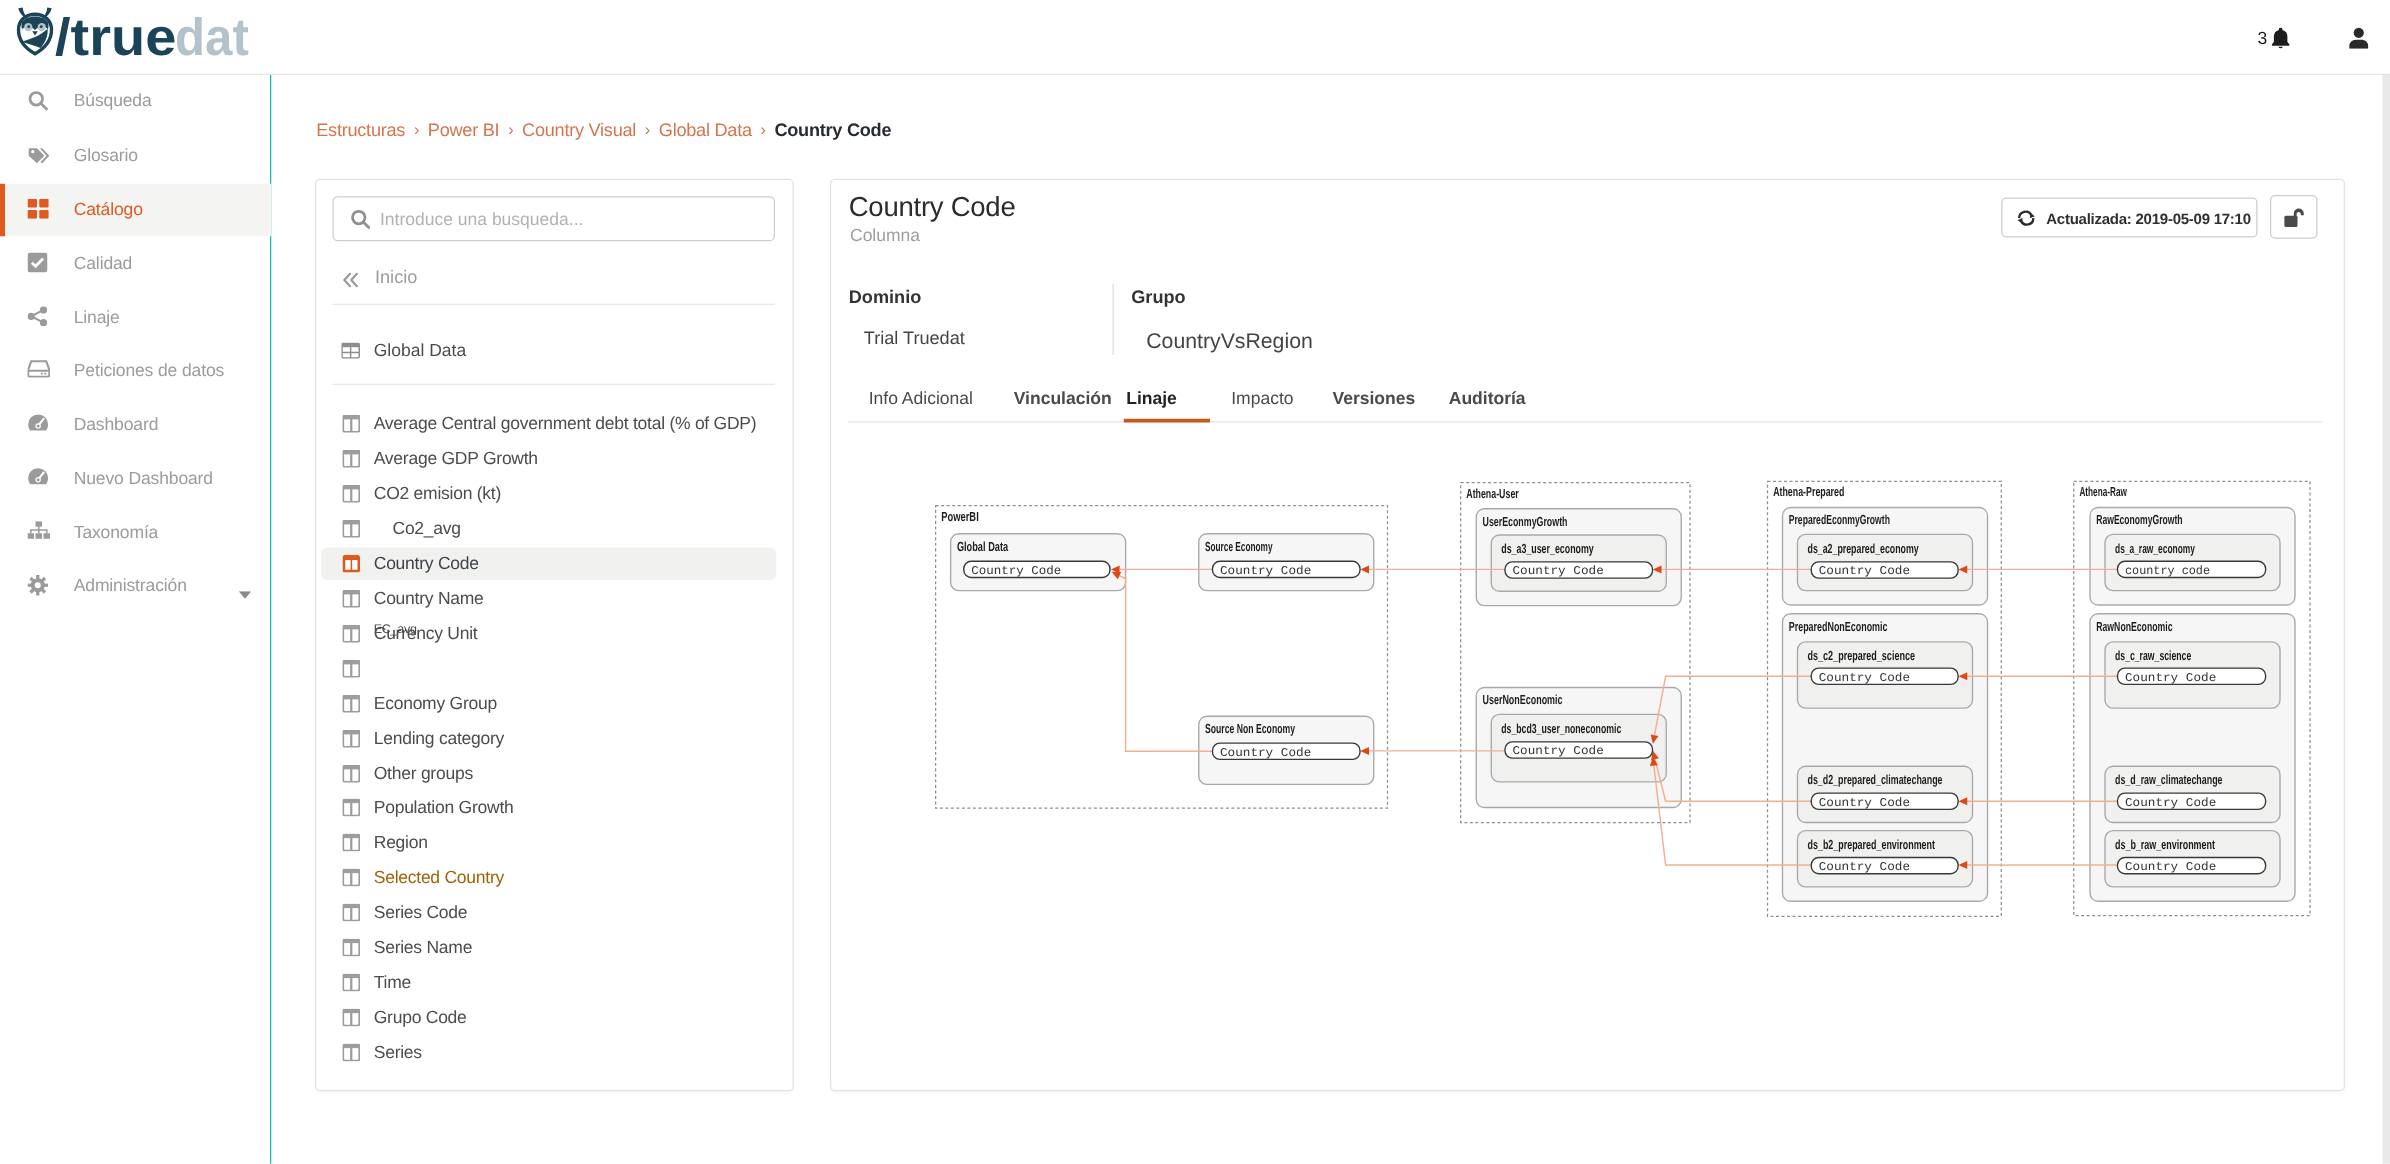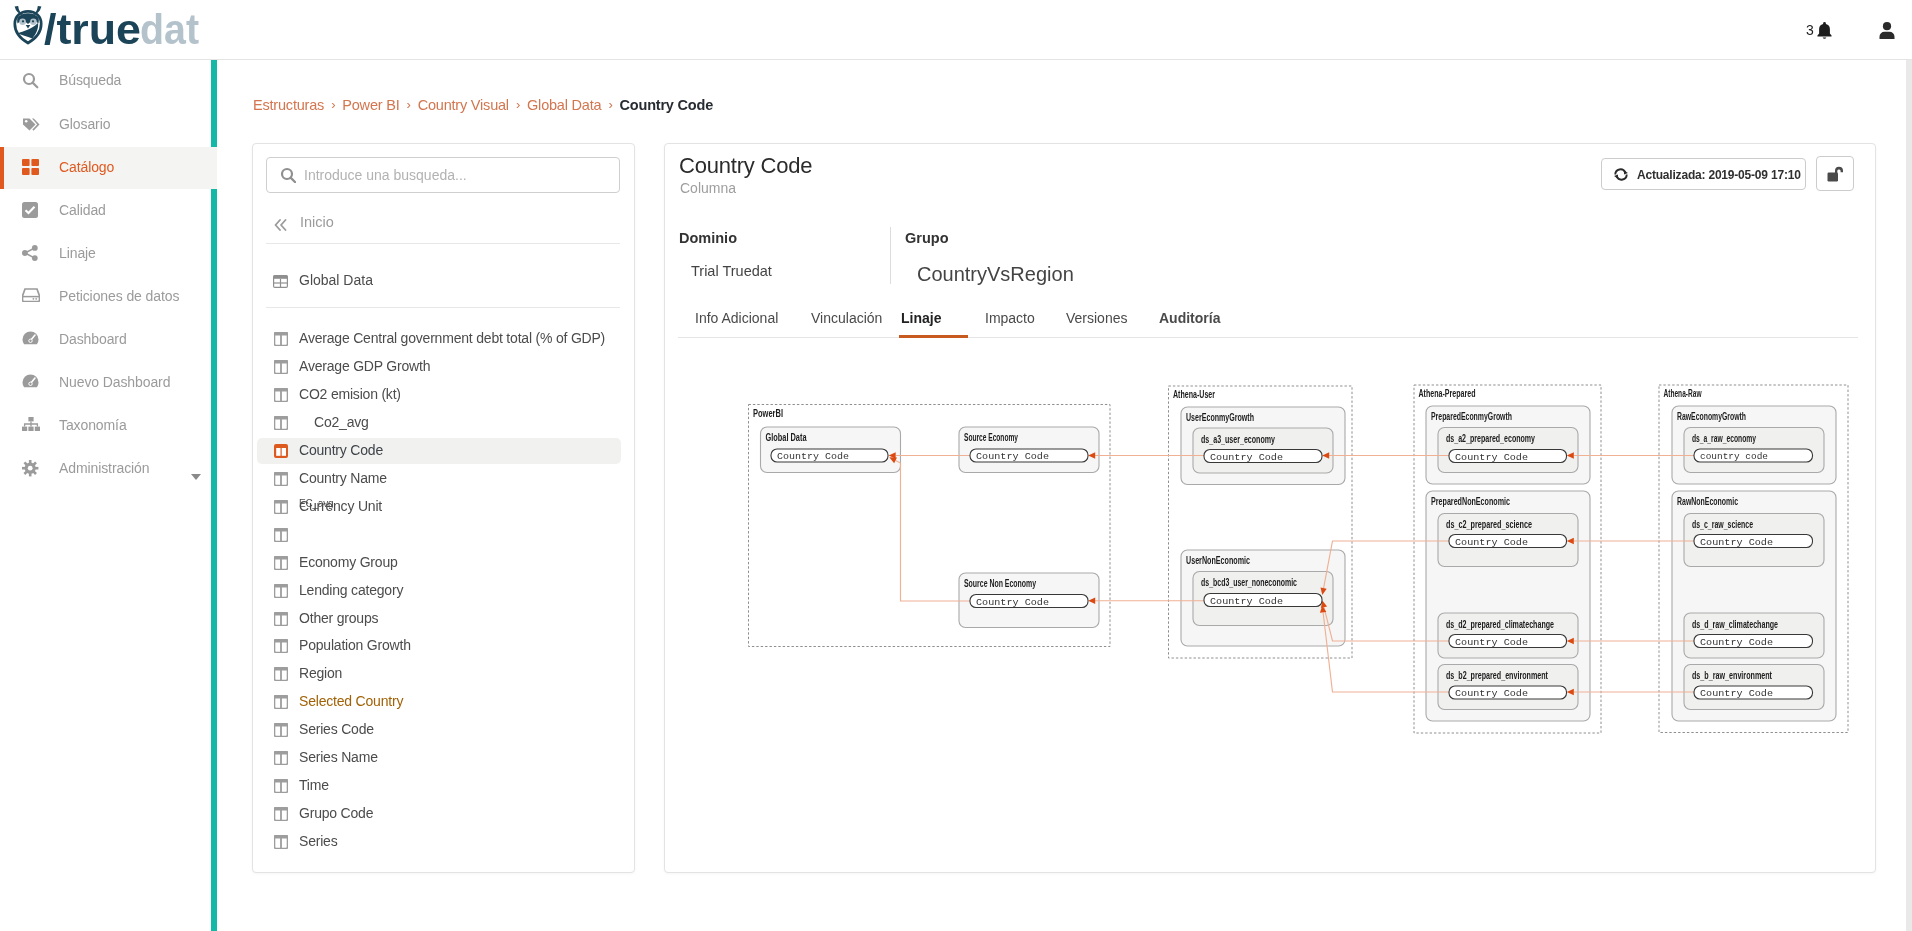--- a/index.html
+++ b/index.html
@@ -27,21 +27,21 @@
 <div style="position:absolute;left:1817px;top:22px"><svg width="15" height="17" viewBox="0 0 15 17" style="">
       <path d="M7.5 0 a1.4 1.4 0 0 1 1.4 1.4 v0.5 a5.4 5.4 0 0 1 4 5.2 v4.3 l1.6 2.2 a0.6 0.6 0 0 1 -0.5 1 h-13 a0.6 0.6 0 0 1 -0.5 -1 l1.6 -2.2 v-4.3 a5.4 5.4 0 0 1 4 -5.2 v-0.5 a1.4 1.4 0 0 1 1.4 -1.4 Z" fill="#1d1d1d"></path>
       <path d="M5.7 15.4 a1.9 1.9 0 0 0 3.6 0 Z" fill="#1d1d1d"></path>
     </svg></div>
 <div style="position:absolute;left:1878px;top:21px"><svg width="18" height="18" viewBox="0 0 18 18" style="">
       <circle cx="9" cy="5.2" r="4.1" fill="#2a2a2a"></circle>
       <path d="M1.5 18 v-2.2 a5 5 0 0 1 5 -5 h5 a5 5 0 0 1 5 5 v2.2 Z" fill="#2a2a2a"></path>
     </svg></div>
 
 <div style="position:absolute;left:1906px;top:60px;width:6px;height:871px;background:#e9e9e9"></div>
-<div style="position:absolute;left:0;top:60px;width:217px;height:871px;background:#fff;border-right:6px solid #14b8a6">
+<div style="position:absolute;left:0;top:60px;width:217px;height:871px;background:#fff;border-right:1px solid #14b8a6">
     <div style="position:absolute;left:22px;top:12px;width:18px;height:18px"><svg width="17" height="17" viewBox="0 0 17 17" style="">
         <circle cx="7" cy="7" r="5" fill="none" stroke="#9b9b9b" stroke-width="2.2"></circle>
         <line x1="10.6" y1="10.6" x2="15.3" y2="15.3" stroke="#9b9b9b" stroke-width="2.2" stroke-linecap="round"></line>
       </svg></div>
     <div style="position:absolute;left:59px;top:12px;font-size:14px;color:#9b9b9b;letter-spacing:-0.1px;white-space:nowrap">Búsqueda</div>
     <div style="position:absolute;left:22px;top:56px;width:18px;height:18px"><svg width="18" height="17" viewBox="0 0 18 17" style="">
         <path d="M1 2.5 L7.5 2.5 L13.5 8.5 L7.5 14.5 L1 8.5 Z" fill="#9b9b9b"></path>
         <circle cx="4.2" cy="5.3" r="1.3" fill="#fff"></circle>
         <path d="M10 2.5 L11.8 2.5 L17.5 8.5 L11.5 14.8 L10.4 13.6 L15.2 8.5 Z" fill="#9b9b9b"></path>
       </svg></div>
@@ -261,26 +261,26 @@
 <div style="position:absolute;left:1637px;top:168px;font-size:12px;font-weight:bold;color:#2f2f2f;letter-spacing:-0.2px">Actualizada: 2019-05-09 17:10</div>
 <div style="position:absolute;left:1816px;top:156px;width:38px;height:35px;border:1px solid #ccc;border-radius:4px;background:#fff"></div>
 <div style="position:absolute;left:1827px;top:166px"><svg width="17" height="16" viewBox="0 0 17 16" style="">
       <rect x="0.5" y="6.5" width="10.5" height="9" rx="1.2" fill="#4a4a4a"></rect>
       <path d="M8 7 v-2.2 a4 4 0 0 1 8 0 v1.4 h-2.4 v-1.4 a1.7 1.7 0 0 0 -3.3 0 v2.2 Z" fill="#4a4a4a"></path>
     </svg></div>
 <div style="position:absolute;left:679px;top:230px;font-size:14.5px;font-weight:bold;color:#333">Dominio</div>
 <div style="position:absolute;left:691px;top:263px;font-size:14.5px;color:#444">Trial Truedat</div>
 <div style="position:absolute;left:890px;top:227px;width:1px;height:57px;background:#ddd"></div>
 <div style="position:absolute;left:905px;top:230px;font-size:14.5px;font-weight:bold;color:#333">Grupo</div>
-<div style="position:absolute;left:917px;top:263px;font-size:20px;color:#444">CountryVsRegion</div>
+<div style="position:absolute;left:917px;top:263px;font-size:17px;color:#444">CountryVsRegion</div>
 <div style="position:absolute;left:695px;top:310px;font-size:14px;font-weight:normal;color:#4a4a4a">Info Adicional</div>
-<div style="position:absolute;left:811px;top:310px;font-size:14px;font-weight:normal;color:#4a4a4a">Vinculación</div>
+<div style="position:absolute;left:811px;top:310px;font-size:14px;font-weight:bold;color:#4a4a4a">Vinculación</div>
 <div style="position:absolute;left:901px;top:310px;font-size:14px;font-weight:bold;color:#222">Linaje</div>
 <div style="position:absolute;left:985px;top:310px;font-size:14px;font-weight:normal;color:#4a4a4a">Impacto</div>
-<div style="position:absolute;left:1066px;top:310px;font-size:14px;font-weight:normal;color:#4a4a4a">Versiones</div>
+<div style="position:absolute;left:1066px;top:310px;font-size:14px;font-weight:bold;color:#4a4a4a">Versiones</div>
 <div style="position:absolute;left:1159px;top:310px;font-size:14px;font-weight:bold;color:#4a4a4a">Auditoría</div>
 <div style="position:absolute;left:678px;top:337px;width:1180px;height:1px;background:#e5e5e5"></div>
 <div style="position:absolute;left:899px;top:335px;width:69px;height:3px;background:#c75b1f"></div>
 <svg style="position:absolute;left:664px;top:340px" width="1212" height="533" viewBox="664 340 1212 533" font-family="Liberation Sans, sans-serif">
     <rect x="748.5" y="404.5" width="361.5" height="242" fill="none" stroke="#8f8f8f" stroke-width="1" stroke-dasharray="2.4,2"></rect>
     <text x="753.0" y="416.5" font-size="10.5" font-weight="bold" fill="#1c1c1c" textLength="30" lengthAdjust="spacingAndGlyphs">PowerBI</text>
     <rect x="1168.5" y="386" width="183.5" height="272" fill="none" stroke="#8f8f8f" stroke-width="1" stroke-dasharray="2.4,2"></rect>
     <text x="1173.0" y="398" font-size="10.5" font-weight="bold" fill="#1c1c1c" textLength="42" lengthAdjust="spacingAndGlyphs">Athena-User</text>
     <rect x="1414" y="385" width="187" height="348" fill="none" stroke="#8f8f8f" stroke-width="1" stroke-dasharray="2.4,2"></rect>
     <text x="1418.5" y="397" font-size="10.5" font-weight="bold" fill="#1c1c1c" textLength="57" lengthAdjust="spacingAndGlyphs">Athena-Prepared</text>

